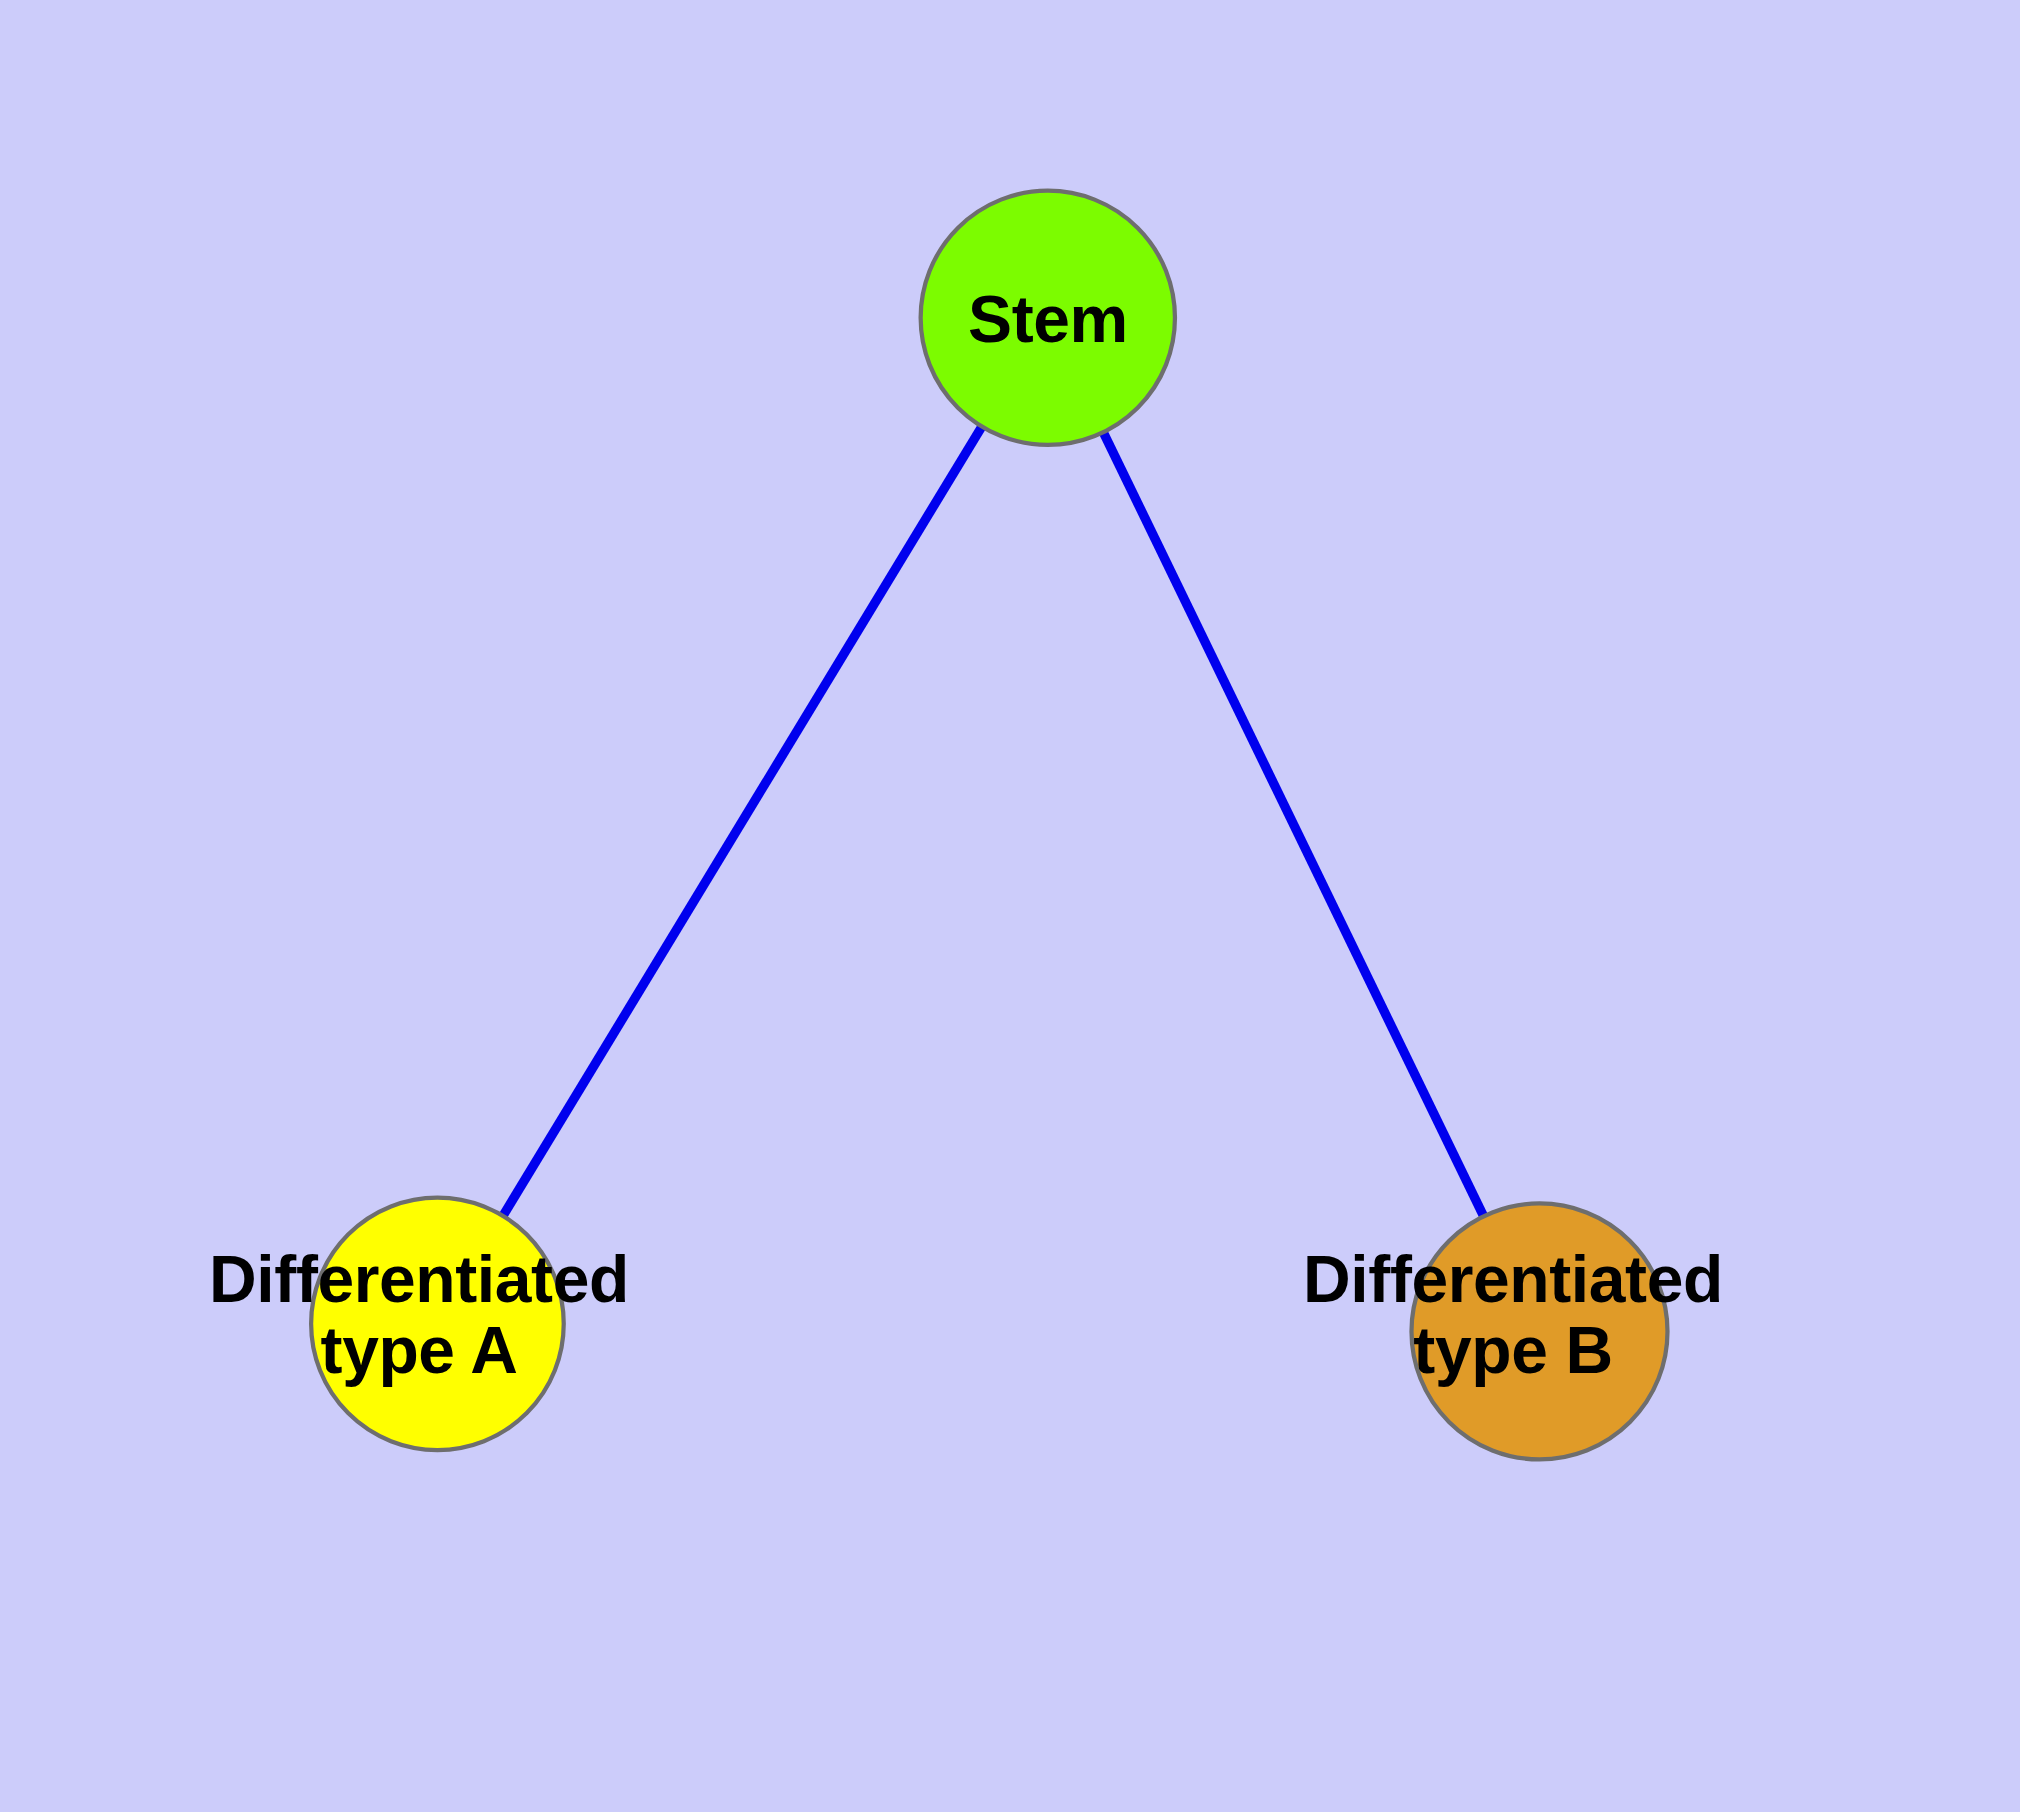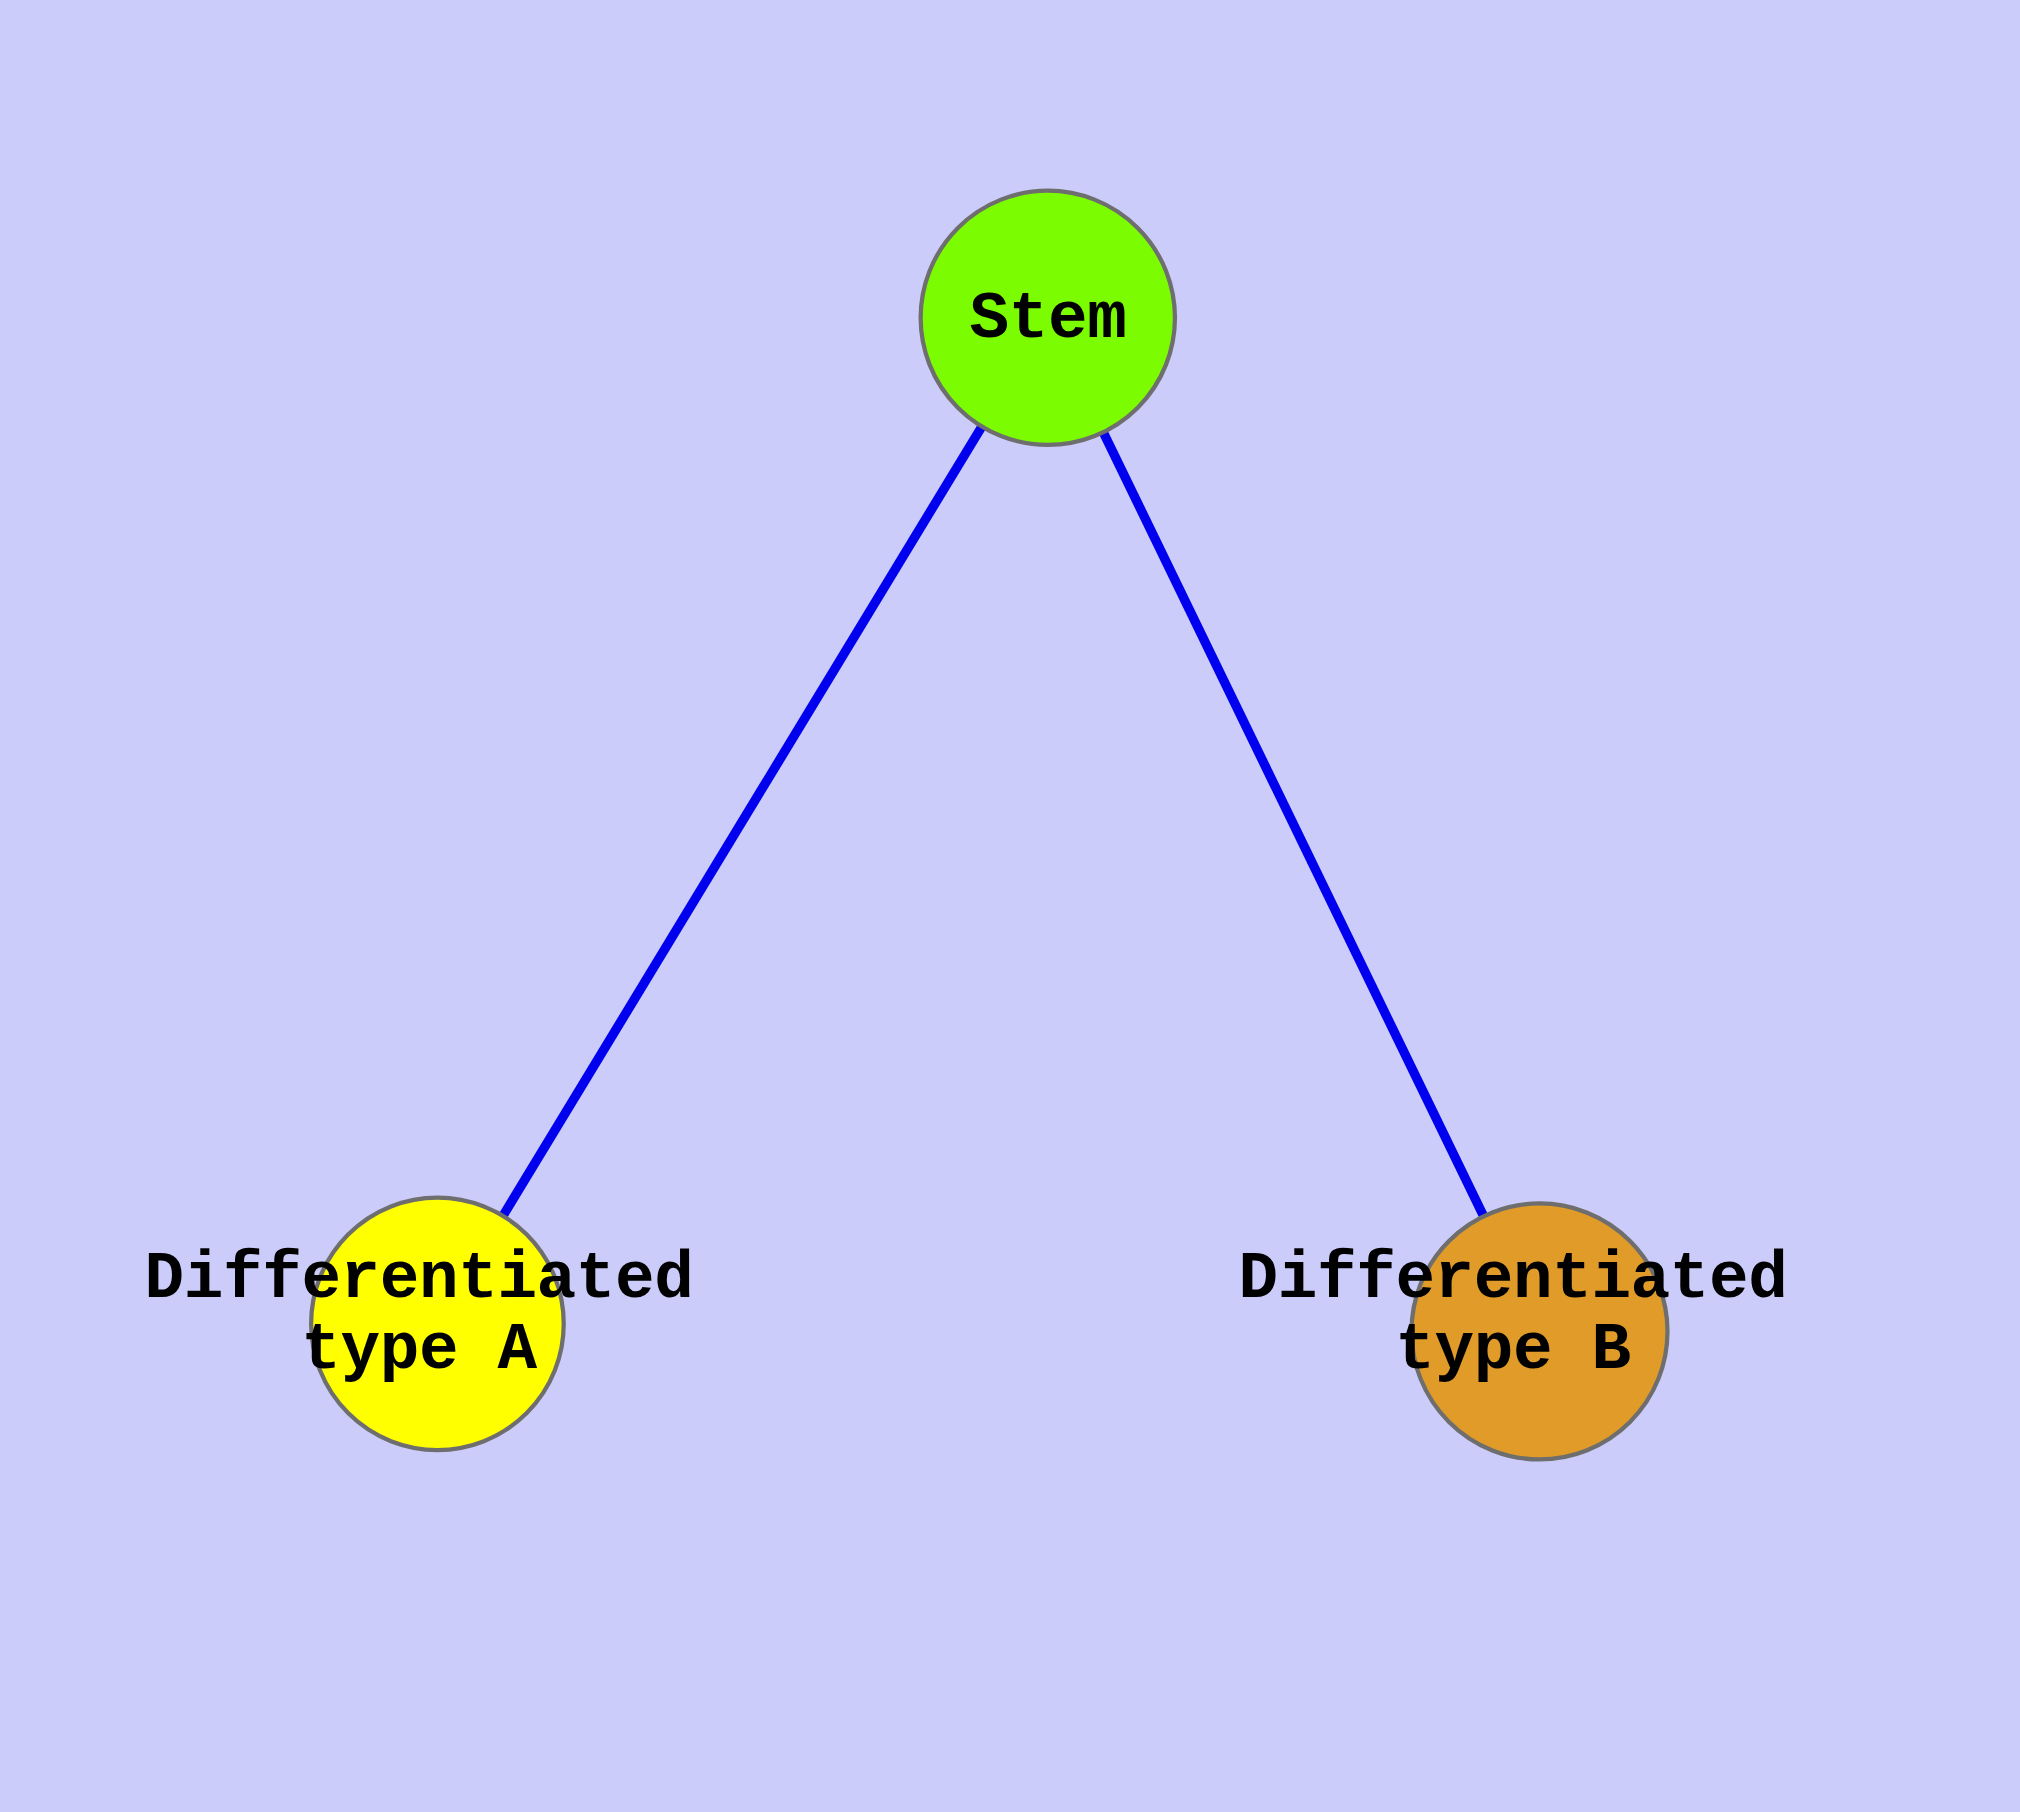--- a/index.html
+++ b/index.html
@@ -27,21 +27,20 @@
     position: absolute;
     color: #000000;
     font-weight: bold;
     font-size: 66px;
     line-height: 1.08;
     text-align: center;
     white-space: pre;
     letter-spacing: -0.4px;
     transform: translate(-50%, -50%);
     pointer-events: none;
-    font-family: Liberation Mono, monospace;
   }
 </style>
 </head>
 <body>
 
 <div id="stage" style="width: 2021px; height: 1812px; background: rgb(204, 204, 250);">
   <svg id="graph-canvas" viewBox="0 0 2384 2138" preserveAspectRatio="none" aria-label="cell differentiation graph" style="width: 2021px; height: 1812px;">
     <rect id="bg-rect" x="0" y="0" width="2384" height="2138" fill="#ccccfa"></rect>
     <g id="edge-layer">
         <line x1="1159.244098458428" y1="501.54063212478627" x2="592.2372805852101" y2="1436.314372146327" stroke="#0000ee" stroke-width="11" stroke-linecap="butt"></line>

